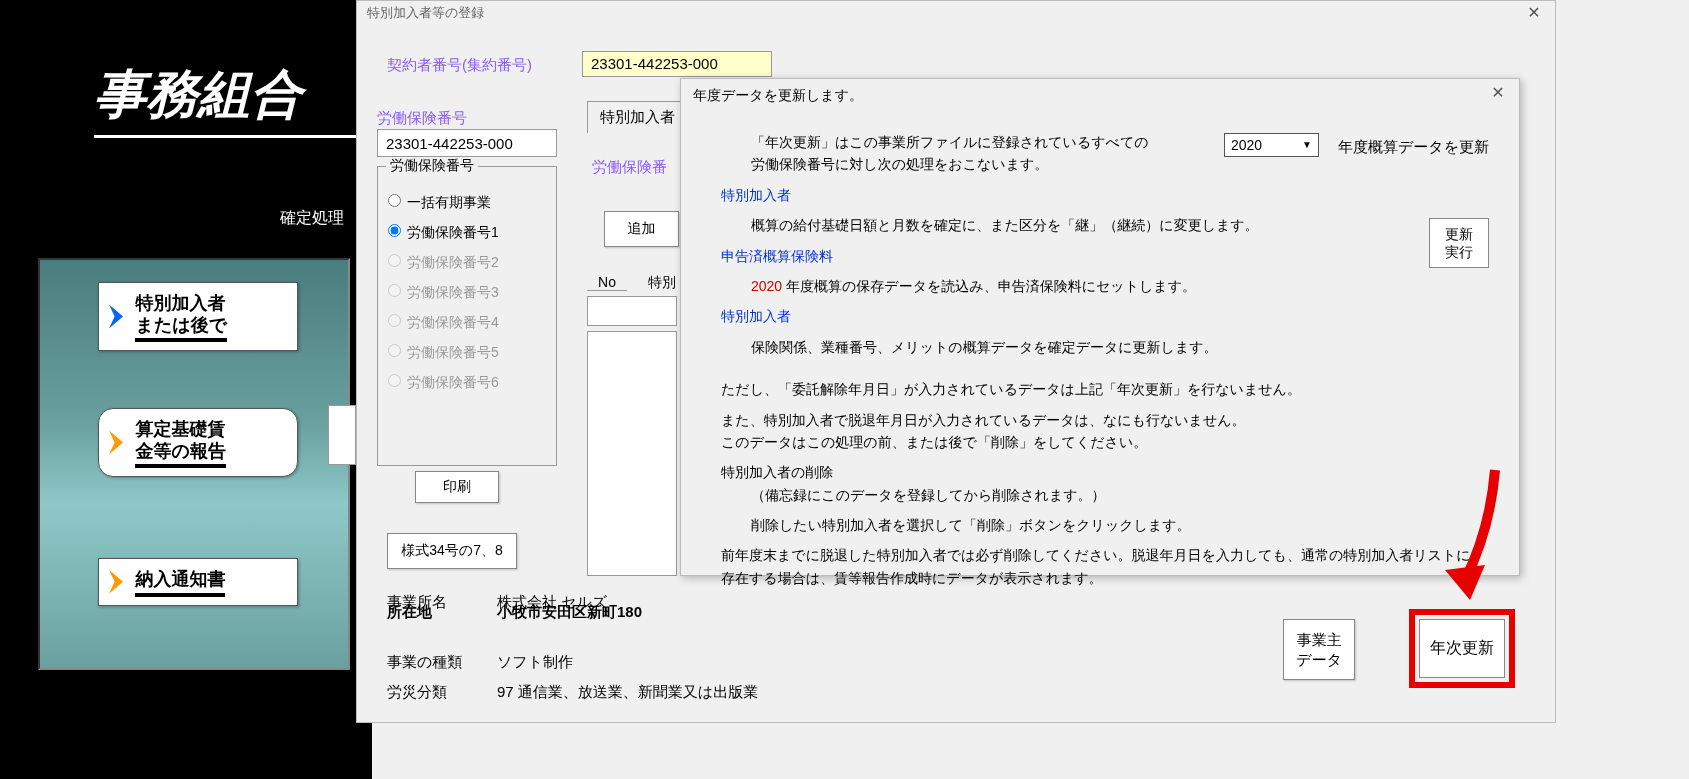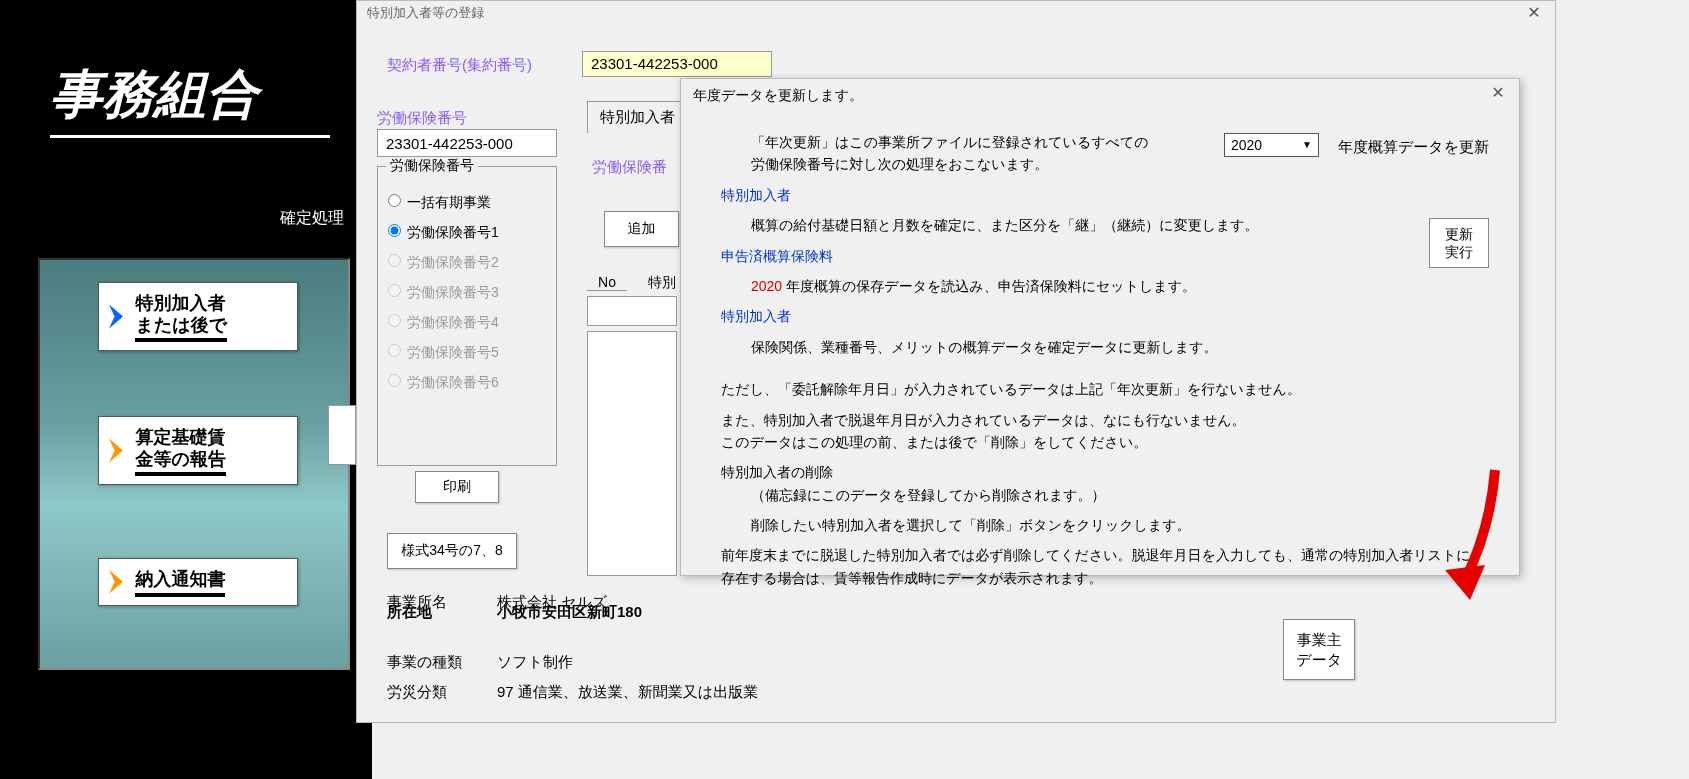--- a/index.html
+++ b/index.html
@@ -1,19 +1,19 @@
 <!DOCTYPE html>
 <html><head>
   <meta charset="utf-8">
   <style>
     * { box-sizing: border-box; margin: 0; padding: 0; font-family: "MS PGothic", "Yu Gothic", sans-serif; }
     body { width: 1689px; height: 779px; overflow: hidden; position: relative; background: #f0f0f0; }
 
     
-    .left-panel { position: absolute; top: 0; left: 0; width: 372px; height: 779px; background: #000; color: #fff; }
+    .left-panel { position: absolute; top: 0; left: 0; width: 372px; height: 779px; background: #000; color: #fff; padding-left: 44px; }
     .left-title { font-family: "Yu Mincho", serif; font-style: italic; font-size: 52px; font-weight: bold; padding: 60px 0 0 50px; }
     .left-title-underline { border-bottom: 3px solid #fff; width: 280px; margin-left: 50px; margin-top: 5px; }
     .sub-heading { font-size: 16px; color: #fff; position: absolute; top: 208px; left: 280px; }
     .teal-box { position: absolute; top: 258px; left: 38px; width: 312px; height: 412px; background: linear-gradient(to bottom, #4a7d7d 0%, #6aa0a0 40%, #8fc8c8 60%, #6aa0a0 100%); border: 2px inset #888; }
     .teal-btn { background: #fff; border: 1px solid #555; box-shadow: 1px 1px 3px rgba(0,0,0,0.3); width: 200px; padding: 10px 10px; position: absolute; left: 58px; cursor: pointer; }
     .teal-btn .marker { display: inline-block; width: 14px; height: 24px; vertical-align: middle; margin-right: 8px; }
     .marker.blue { background: #0066ff; clip-path: polygon(0 0, 100% 50%, 0 100%, 40% 50%); }
     .marker.orange { background: #ff9900; clip-path: polygon(0 0, 100% 50%, 0 100%, 40% 50%); }
     .teal-btn .label { display: inline-block; vertical-align: middle; font-size: 18px; font-weight: bold; color: #000; line-height: 1.2; border-bottom: 2px solid #000; box-shadow: 0 2px 0 #000; padding-bottom: 2px; }
     .teal-partial { position: absolute; top: 405px; left: 328px; width: 28px; height: 60px; background: #fff; border: 1px solid #999; color: #fff; }
@@ -83,21 +83,21 @@
 <div class="left-panel">
   <div class="left-title">事務組合</div>
   <div class="left-title-underline"></div>
   <div class="sub-heading">確定処理</div>
 
   <div class="teal-box">
     <div class="teal-btn" style="top:22px;">
       <span class="marker blue"></span>
       <span class="label"><span>特別加入者</span><br><span>または後で</span></span>
     </div>
-    <div class="teal-btn" style="top:156px;">
+    <div class="teal-btn" style="top:148px;border-radius:15px;">
       <span class="marker orange"></span>
       <span class="label"><span>算定基礎賃</span><br><span>金等の報告</span></span>
     </div>
     <div class="teal-btn" style="top:298px;">
       <span class="marker orange"></span>
       <span class="label">納入通知書</span>
     </div>
   </div>
   <div class="teal-partial">保</div>
 </div>
@@ -137,20 +137,23 @@
   </div>
   <div class="tbl-box"></div>
   <div class="tbl-list"></div>
 
   <div class="info-row" style="top:592px;"><span class="lbl">事業所名</span><span>株式会社 セルズ</span></div>
   <div class="info-row" style="top:602px;font-weight:bold;"><span class="lbl">所在地</span><span>小牧市安田区新町180</span></div>
   <div class="info-row" style="top:652px;"><span class="lbl">事業の種類</span><span>ソフト制作</span></div>
   <div class="info-row" style="top:682px;"><span class="lbl">労災分類</span><span>97 通信業、放送業、新聞業又は出版業</span></div>
 
   <button class="btn-std btn-owner"><span>事業主</span><br><span>データ</span></button>
+  <div class="btn-annual-outer">
+    <button class="btn-annual">年次更新</button>
+  </div>
 </div>
 
 <div class="dialog">
   <div class="dlg-title">
     <span>年度データを更新します。</span>
     <span class="dlg-close">✕</span>
   </div>
   <div class="dlg-body">
     <div class="year-select">
       <span>2020</span>

